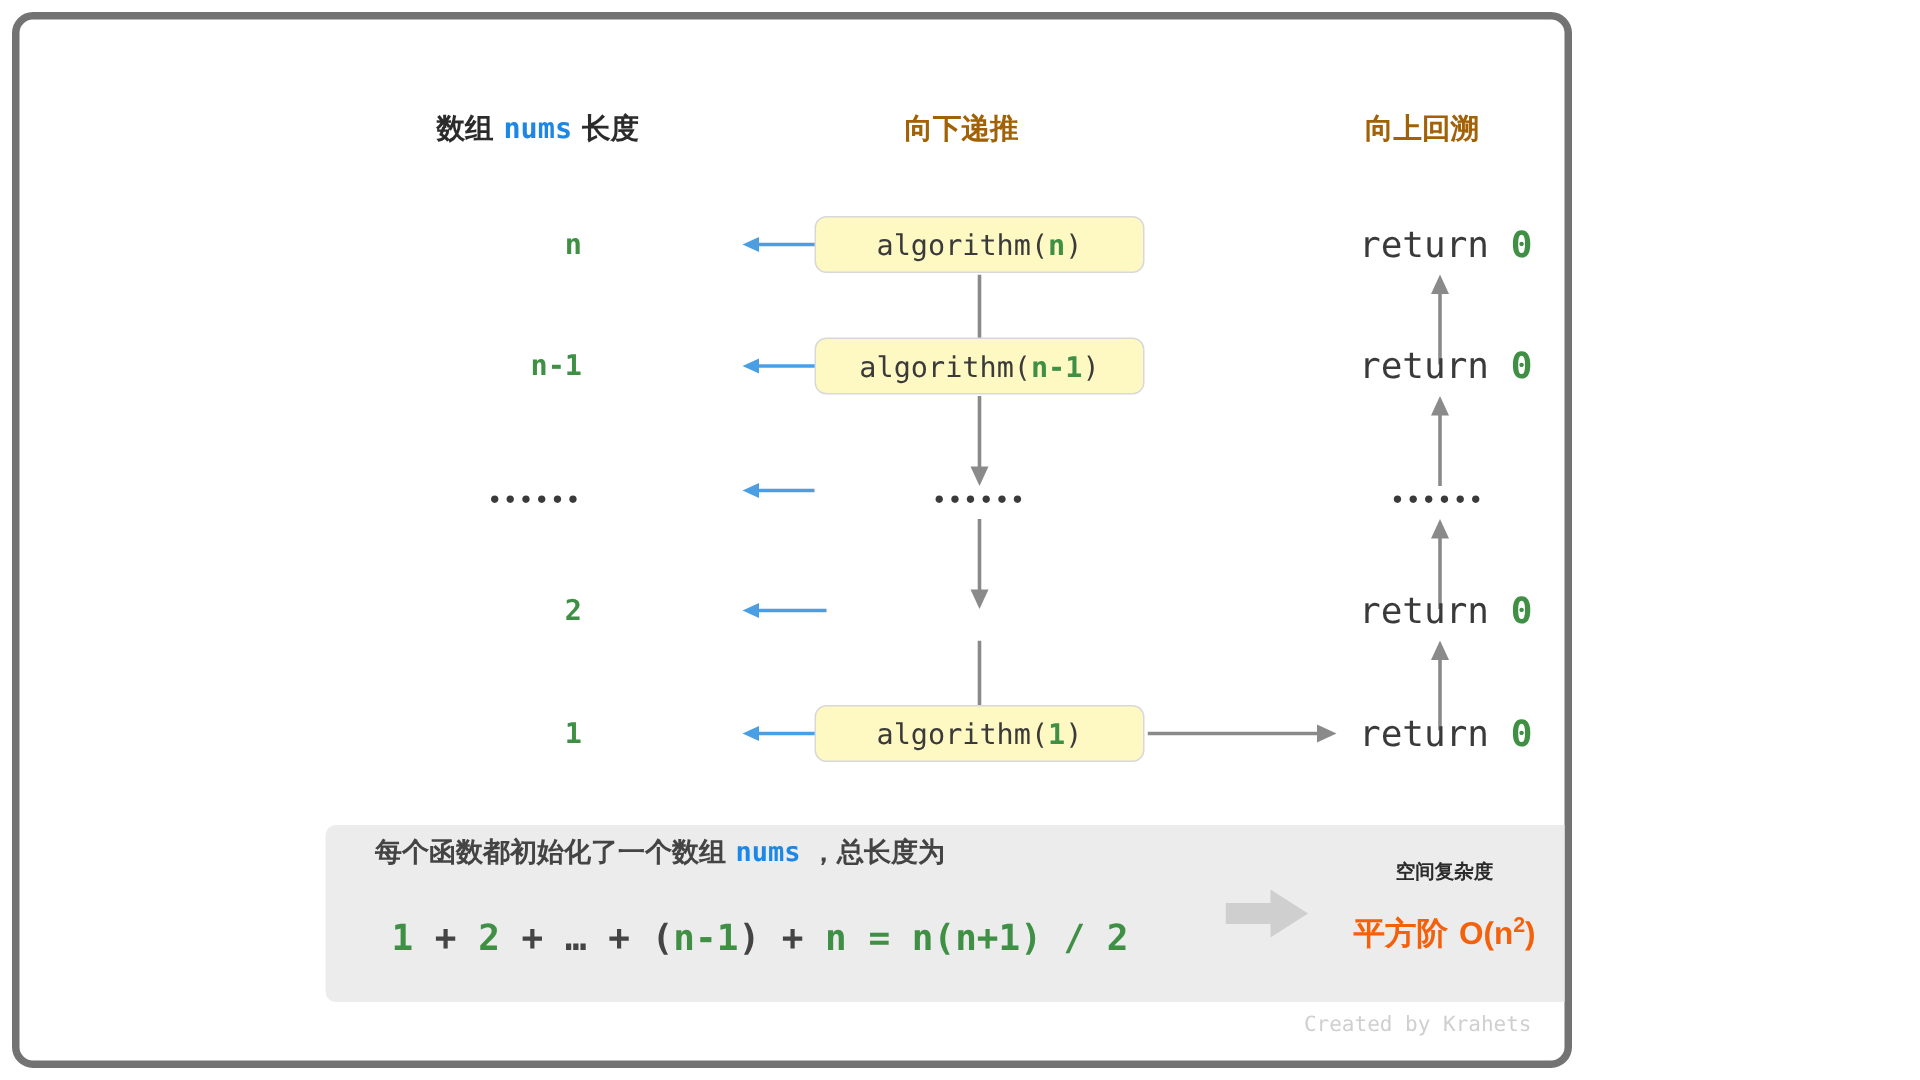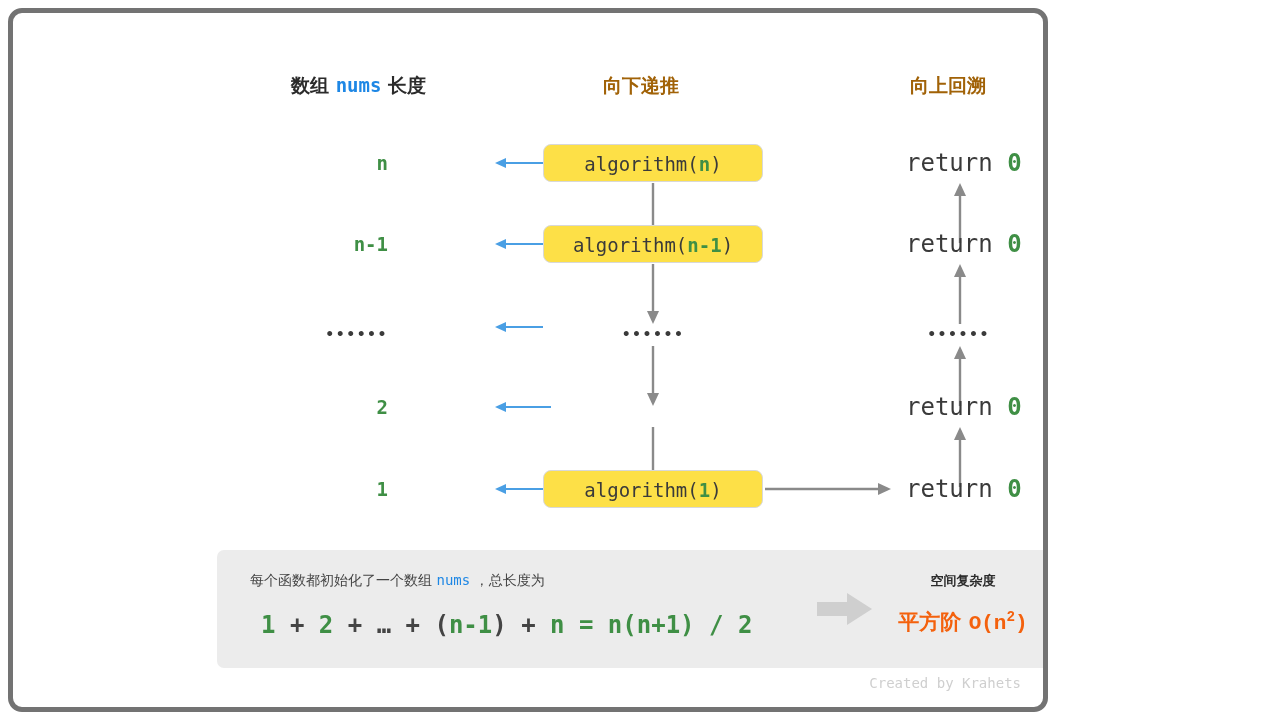--- a/index.html
+++ b/index.html
@@ -57,21 +57,21 @@
     color: #3a3a3a;
     letter-spacing: 1.5px;
     white-space: nowrap;
     transform: translateY(-50%);
   }
   .dots.c { text-align: center; }
   .dots.r { text-align: right; }
 
   
   .callbox {
-    background: #fde047;
+    background: #fef9c3;
     border: 1px solid #d8d8d8;
     border-radius: 8px;
     height: 38px;
     line-height: 38px;
     text-align: center;
     font-family: "DejaVu Sans Mono", "Liberation Mono", monospace;
     font-size: 19px;
     color: #3a3a3a;
     box-sizing: border-box;
     transform: translateY(-50%);
@@ -108,23 +108,23 @@
     top: 537px;
     width: 872px;
     height: 118px;
     background: #ececec;
     border-radius: 7px;
     box-sizing: border-box;
   }
   .sum-line1 {
     position: absolute;
     left: 33px;
-    top: 22px;
-    font-size: 14px;
-    font-weight: normal;
+    top: 6px;
+    font-size: 18px;
+    font-weight: bold;
     color: #444444;
     white-space: nowrap;
   }
   .sum-line2 {
     position: absolute;
     left: 44px;
     top: 61px;
     font-size: 24px;
     font-weight: bold;
     font-family: "DejaVu Sans Mono", "Liberation Mono", monospace;
@@ -147,21 +147,21 @@
     position: absolute;
     left: 641px;
     top: 58px;
     width: 210px;
     text-align: center;
     font-size: 21px;
     font-weight: bold;
     color: #f4610d;
     white-space: nowrap;
   }
-  .sum-right-value .mono { font-family: Liberation Mono, monospace; }
+  .sum-right-value .mono { font-family: Liberation Sans, sans-serif; }
   sup { font-size: 0.68em; }
 
   #fat-arrow {
     position: absolute;
     left: 600px;
     top: 42px;
     width: 56px;
     height: 34px;
   }
 

